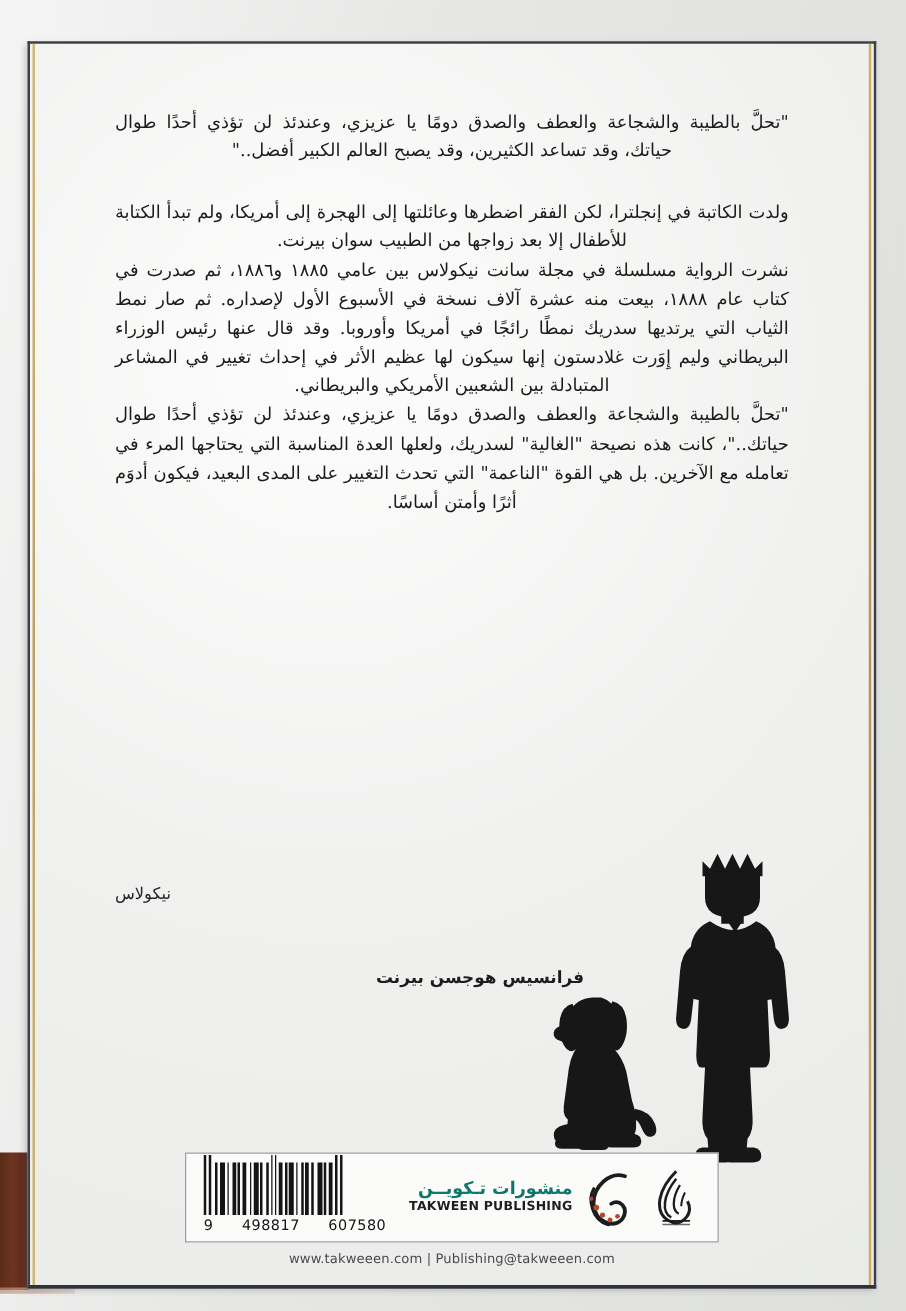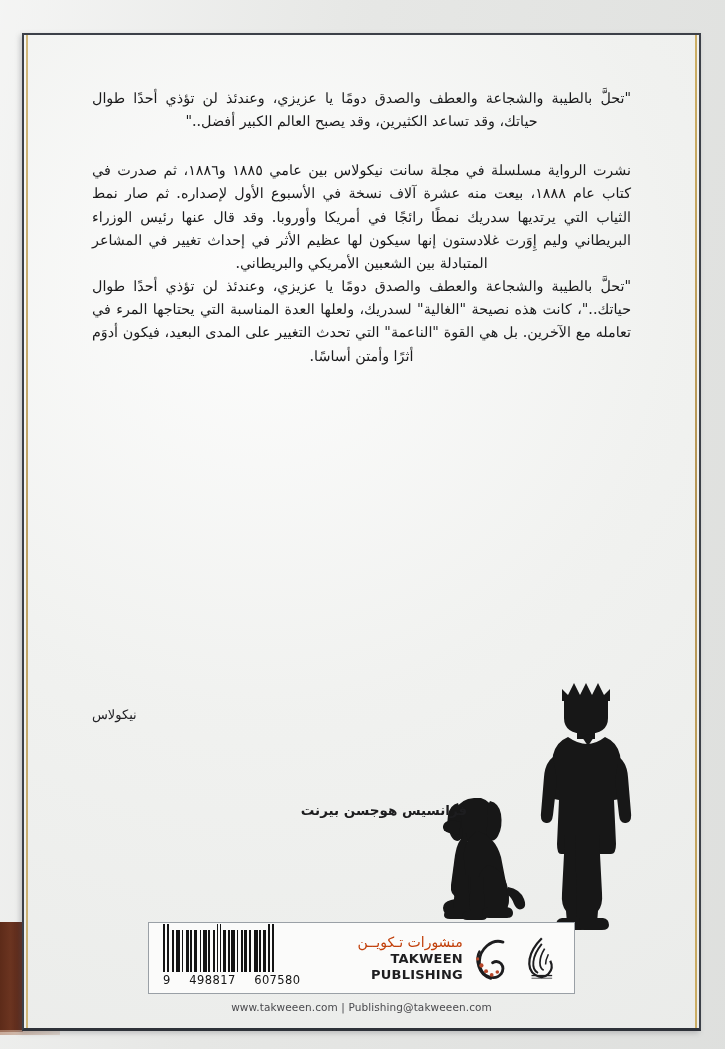--- a/index.html
+++ b/index.html
@@ -118,21 +118,21 @@
     font-family: "DejaVu Serif", "Liberation Serif", serif;
     font-size: 13px;
     color: #222226;
     direction: rtl;
   }
 
   
   .titleblock {
     position: absolute;
     right: 210px;
-    top: 768px;
+    top: 740px;
     width: 210px;
     text-align: center;
     direction: rtl;
     line-height: 1.15;
   }
   .author {
     font-family: "DejaVu Sans", "Liberation Sans", sans-serif;
     font-size: 13.5px;
     font-weight: 700;
     color: #1d1d1f;
@@ -210,28 +210,28 @@
     align-items: center;
     gap: 9px;
   }
   .pub-names {
     text-align: right;
     line-height: 1.22;
   }
   .pub-ar {
     font-family: "DejaVu Sans", "Liberation Sans", sans-serif;
     font-size: 14px;
-    font-weight: 400;
-    color: #c2410c;
+    font-weight: 700;
+    color: #0f766e;
     direction: rtl;
     letter-spacing: 1.5px;
   }
   .pub-en {
     font-family: "DejaVu Sans", "Liberation Sans", sans-serif;
-    font-size: 13px;
+    font-size: 10px;
     font-weight: 700;
     color: #1e1e20;
     letter-spacing: 0.2px;
   }
   .logo-takween { width: 40px; height: 46px; }
   .logo-second  { width: 38px; height: 48px; margin-left: 6px; }
 
   .weblinks {
     position: absolute;
     left: 0; right: 0;
@@ -258,20 +258,21 @@
     <div class="cover-inner-glow"></div>
     <div class="gold-rule-right"></div>
     <div class="gold-rule-left"></div>
 
     <div class="textblock">
 
       <p class="para">"تحلَّ بالطيبة والشجاعة والعطف والصدق دومًا يا عزيزي، وعندئذ لن تؤذي أحدًا طوال حياتك، وقد تساعد الكثيرين، وقد يصبح العالم الكبير أفضل.."</p>
 
       <div class="gap-lg"></div>
 
+      <p class="para tight">ولدت الكاتبة في إنجلترا، لكن الفقر اضطرها وعائلتها إلى الهجرة إلى أمريكا، ولم تبدأ الكتابة للأطفال إلا بعد زواجها من الطبيب سوان بيرنت.</p>
 
       <p class="para tight">نشرت الرواية مسلسلة في مجلة سانت نيكولاس بين عامي ١٨٨٥ و١٨٨٦، ثم صدرت في كتاب عام ١٨٨٨، بيعت منه عشرة آلاف نسخة في الأسبوع الأول لإصداره. ثم صار نمط الثياب التي يرتديها سدريك نمطًا رائجًا في أمريكا وأوروبا. وقد قال عنها رئيس الوزراء البريطاني وليم إِوَرت غلادستون إنها سيكون لها عظيم الأثر في إحداث تغيير في المشاعر المتبادلة بين الشعبين الأمريكي والبريطاني.</p>
 
       <p class="para tight">"تحلَّ بالطيبة والشجاعة والعطف والصدق دومًا يا عزيزي، وعندئذ لن تؤذي أحدًا طوال حياتك.."، كانت هذه نصيحة "الغالية" لسدريك، ولعلها العدة المناسبة التي يحتاجها المرء في تعامله مع الآخرين. بل هي القوة "الناعمة" التي تحدث التغيير على المدى البعيد، فيكون أدوَم أثرًا وأمتن أساسًا.</p>
 
       <div class="gap-lg"></div>
 
     </div>
 
     <div class="translator">نيكولاس</div>

